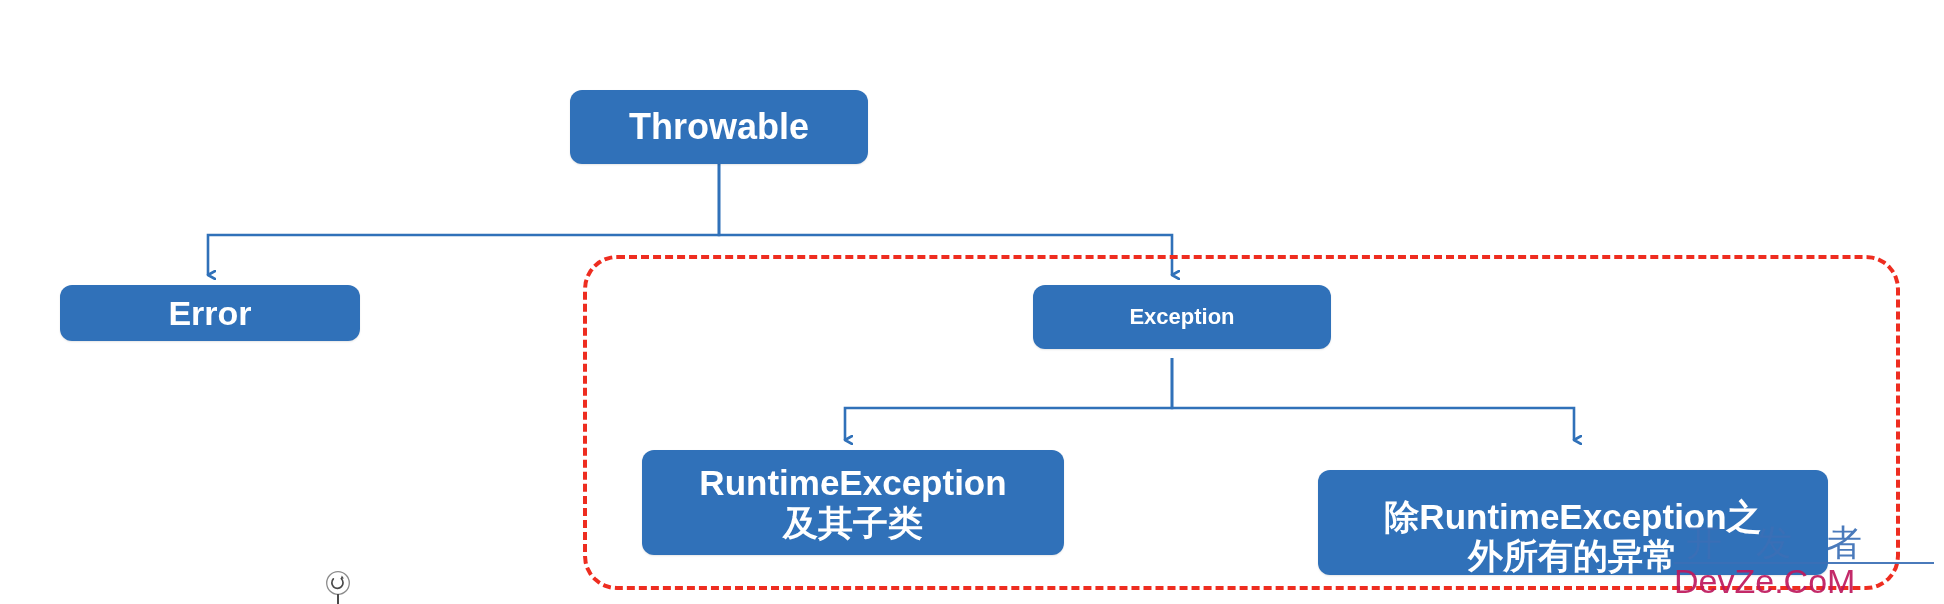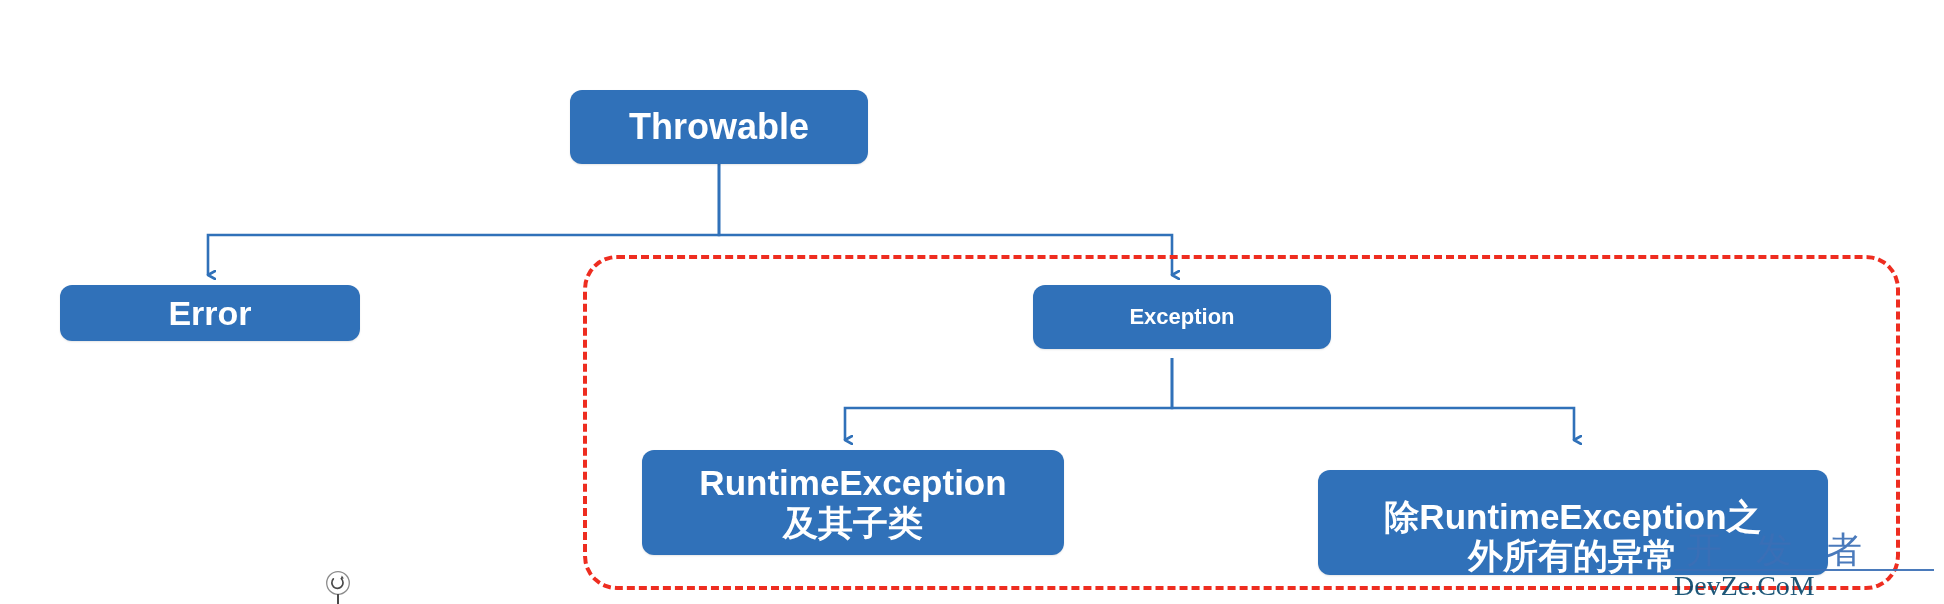--- a/index.html
+++ b/index.html
@@ -132,25 +132,24 @@
     line-height: 1;
     padding-left: 12px;
     color: #3B6FB6;
   }
   #watermark-rule {
     height: 2px;
     background: #3B6FB6;
     margin: 1px 0 0 0;
   }
   #watermark-en {
-    font-size: 28px;
+    font-size: 34px;
     line-height: 1.05;
     letter-spacing: 0px;
-    color: #0c4a6e;
-    font-family: Liberation Serif, serif;
+    color: #be185d;
   }
 </style>
 </head>
 <body>
 
 <div id="stage">
 
 
   <svg id="connector-layer" viewBox="0 0 1944 604" xmlns="http://www.w3.org/2000/svg">
     <defs>

